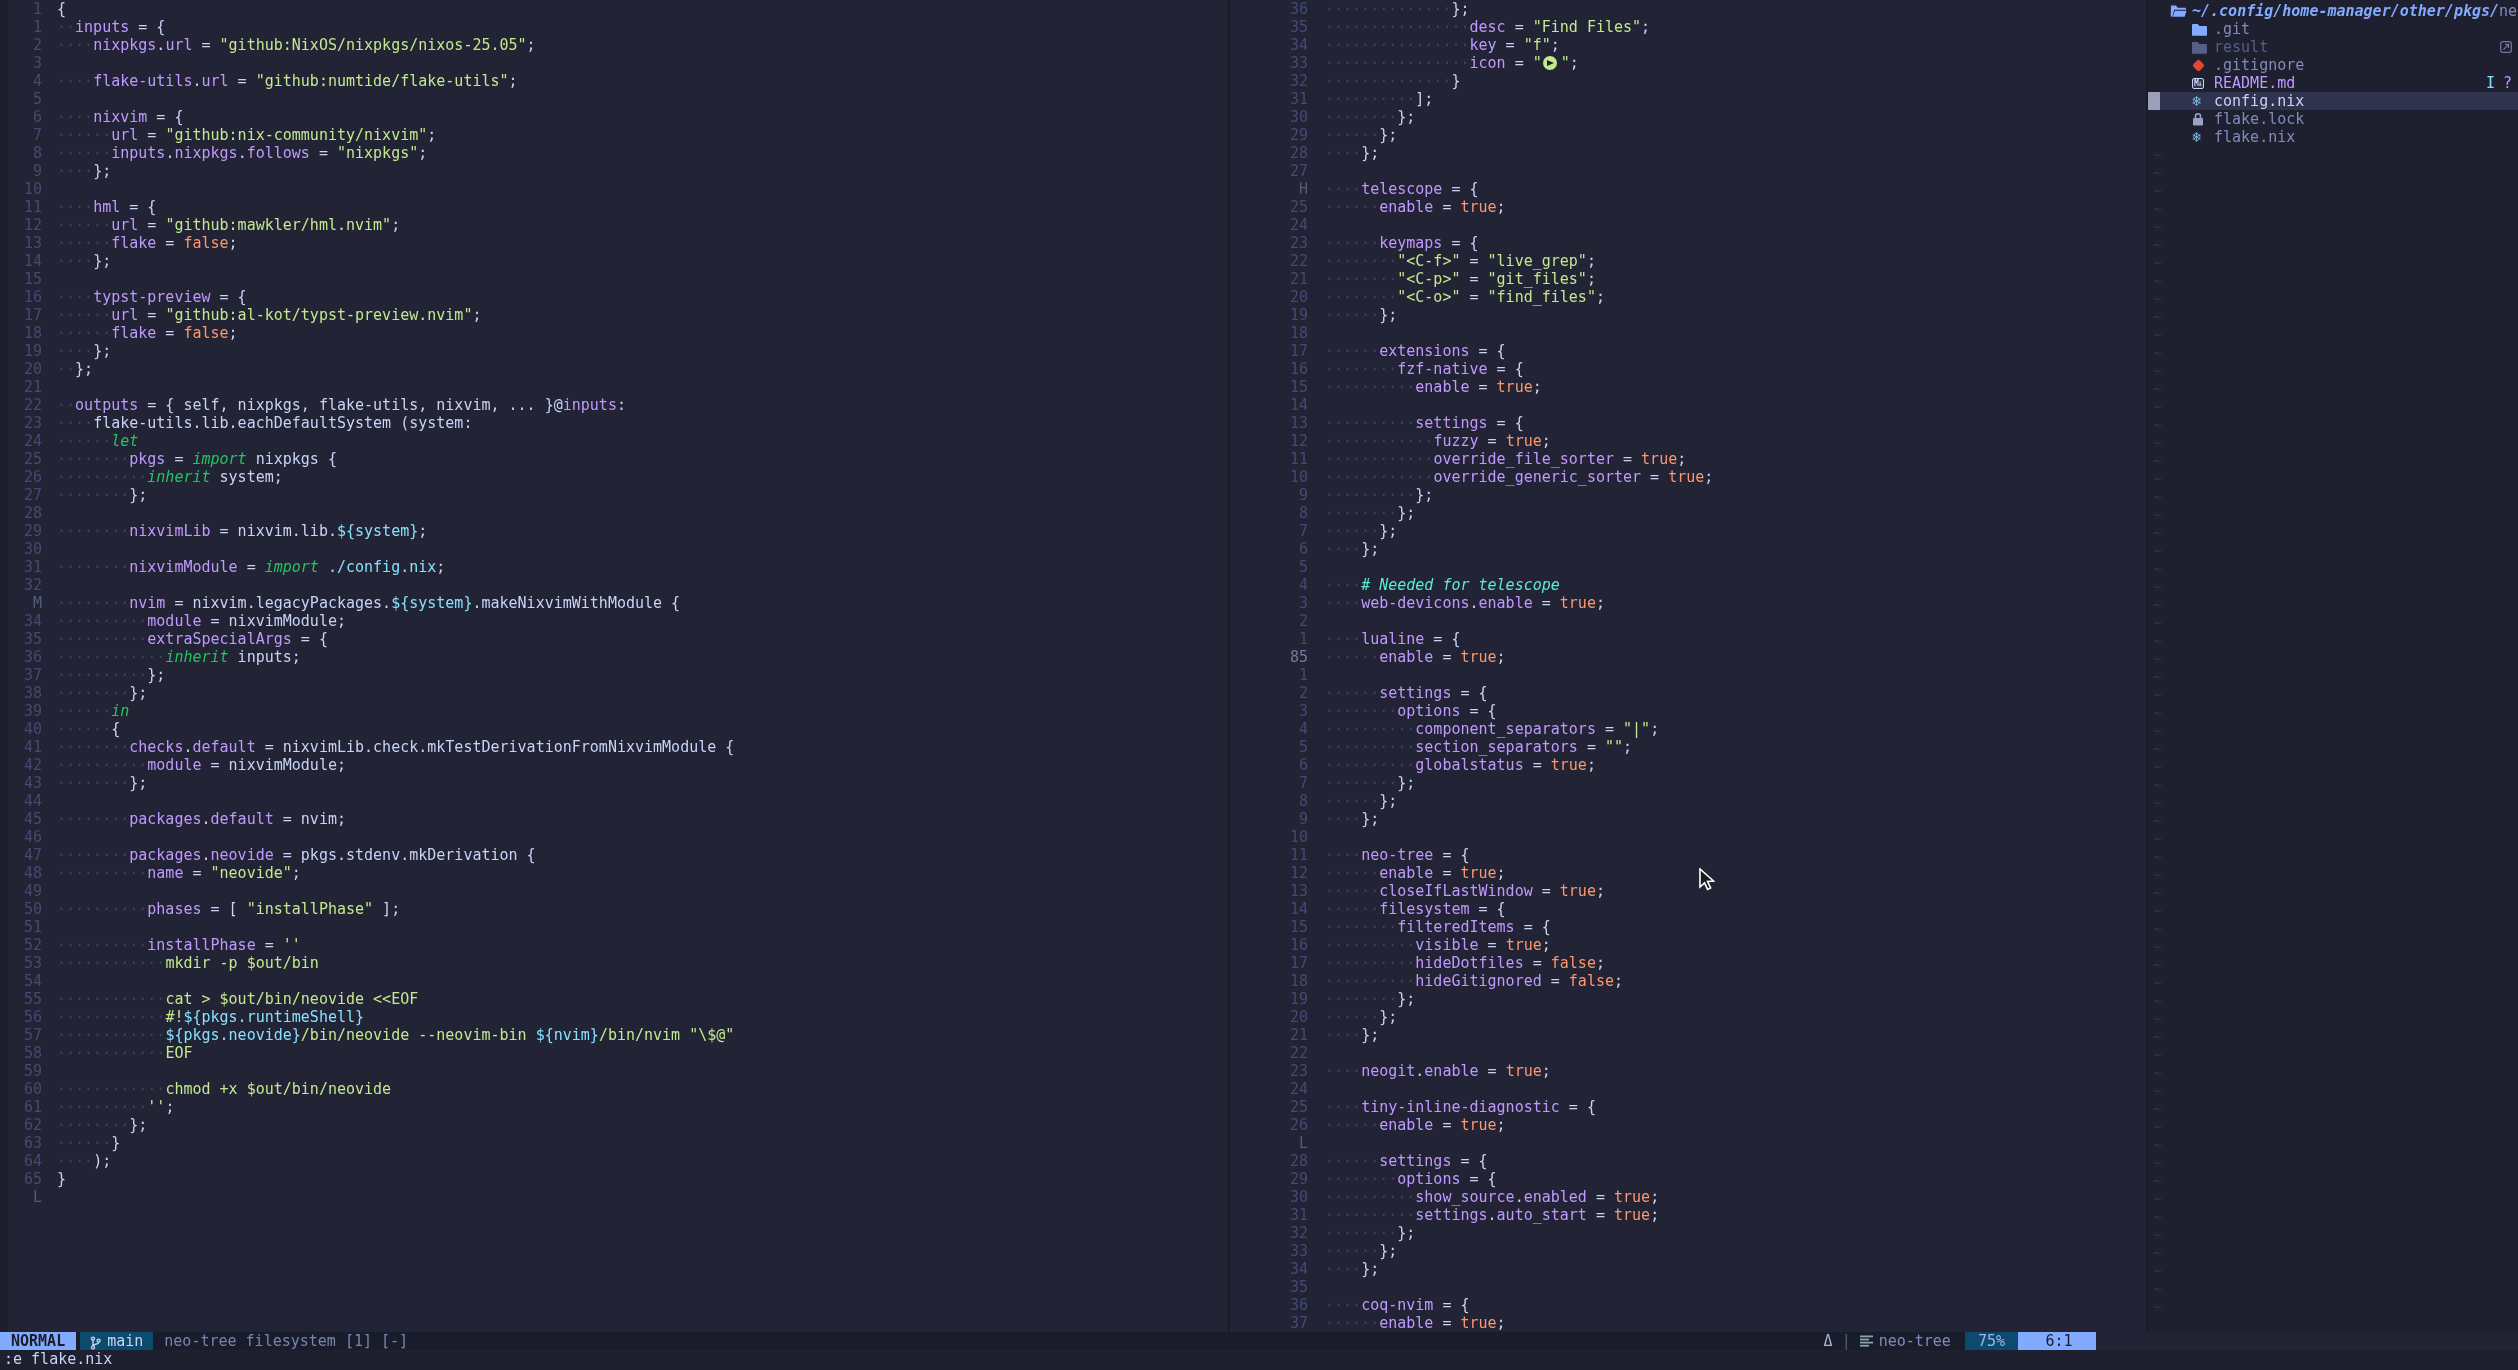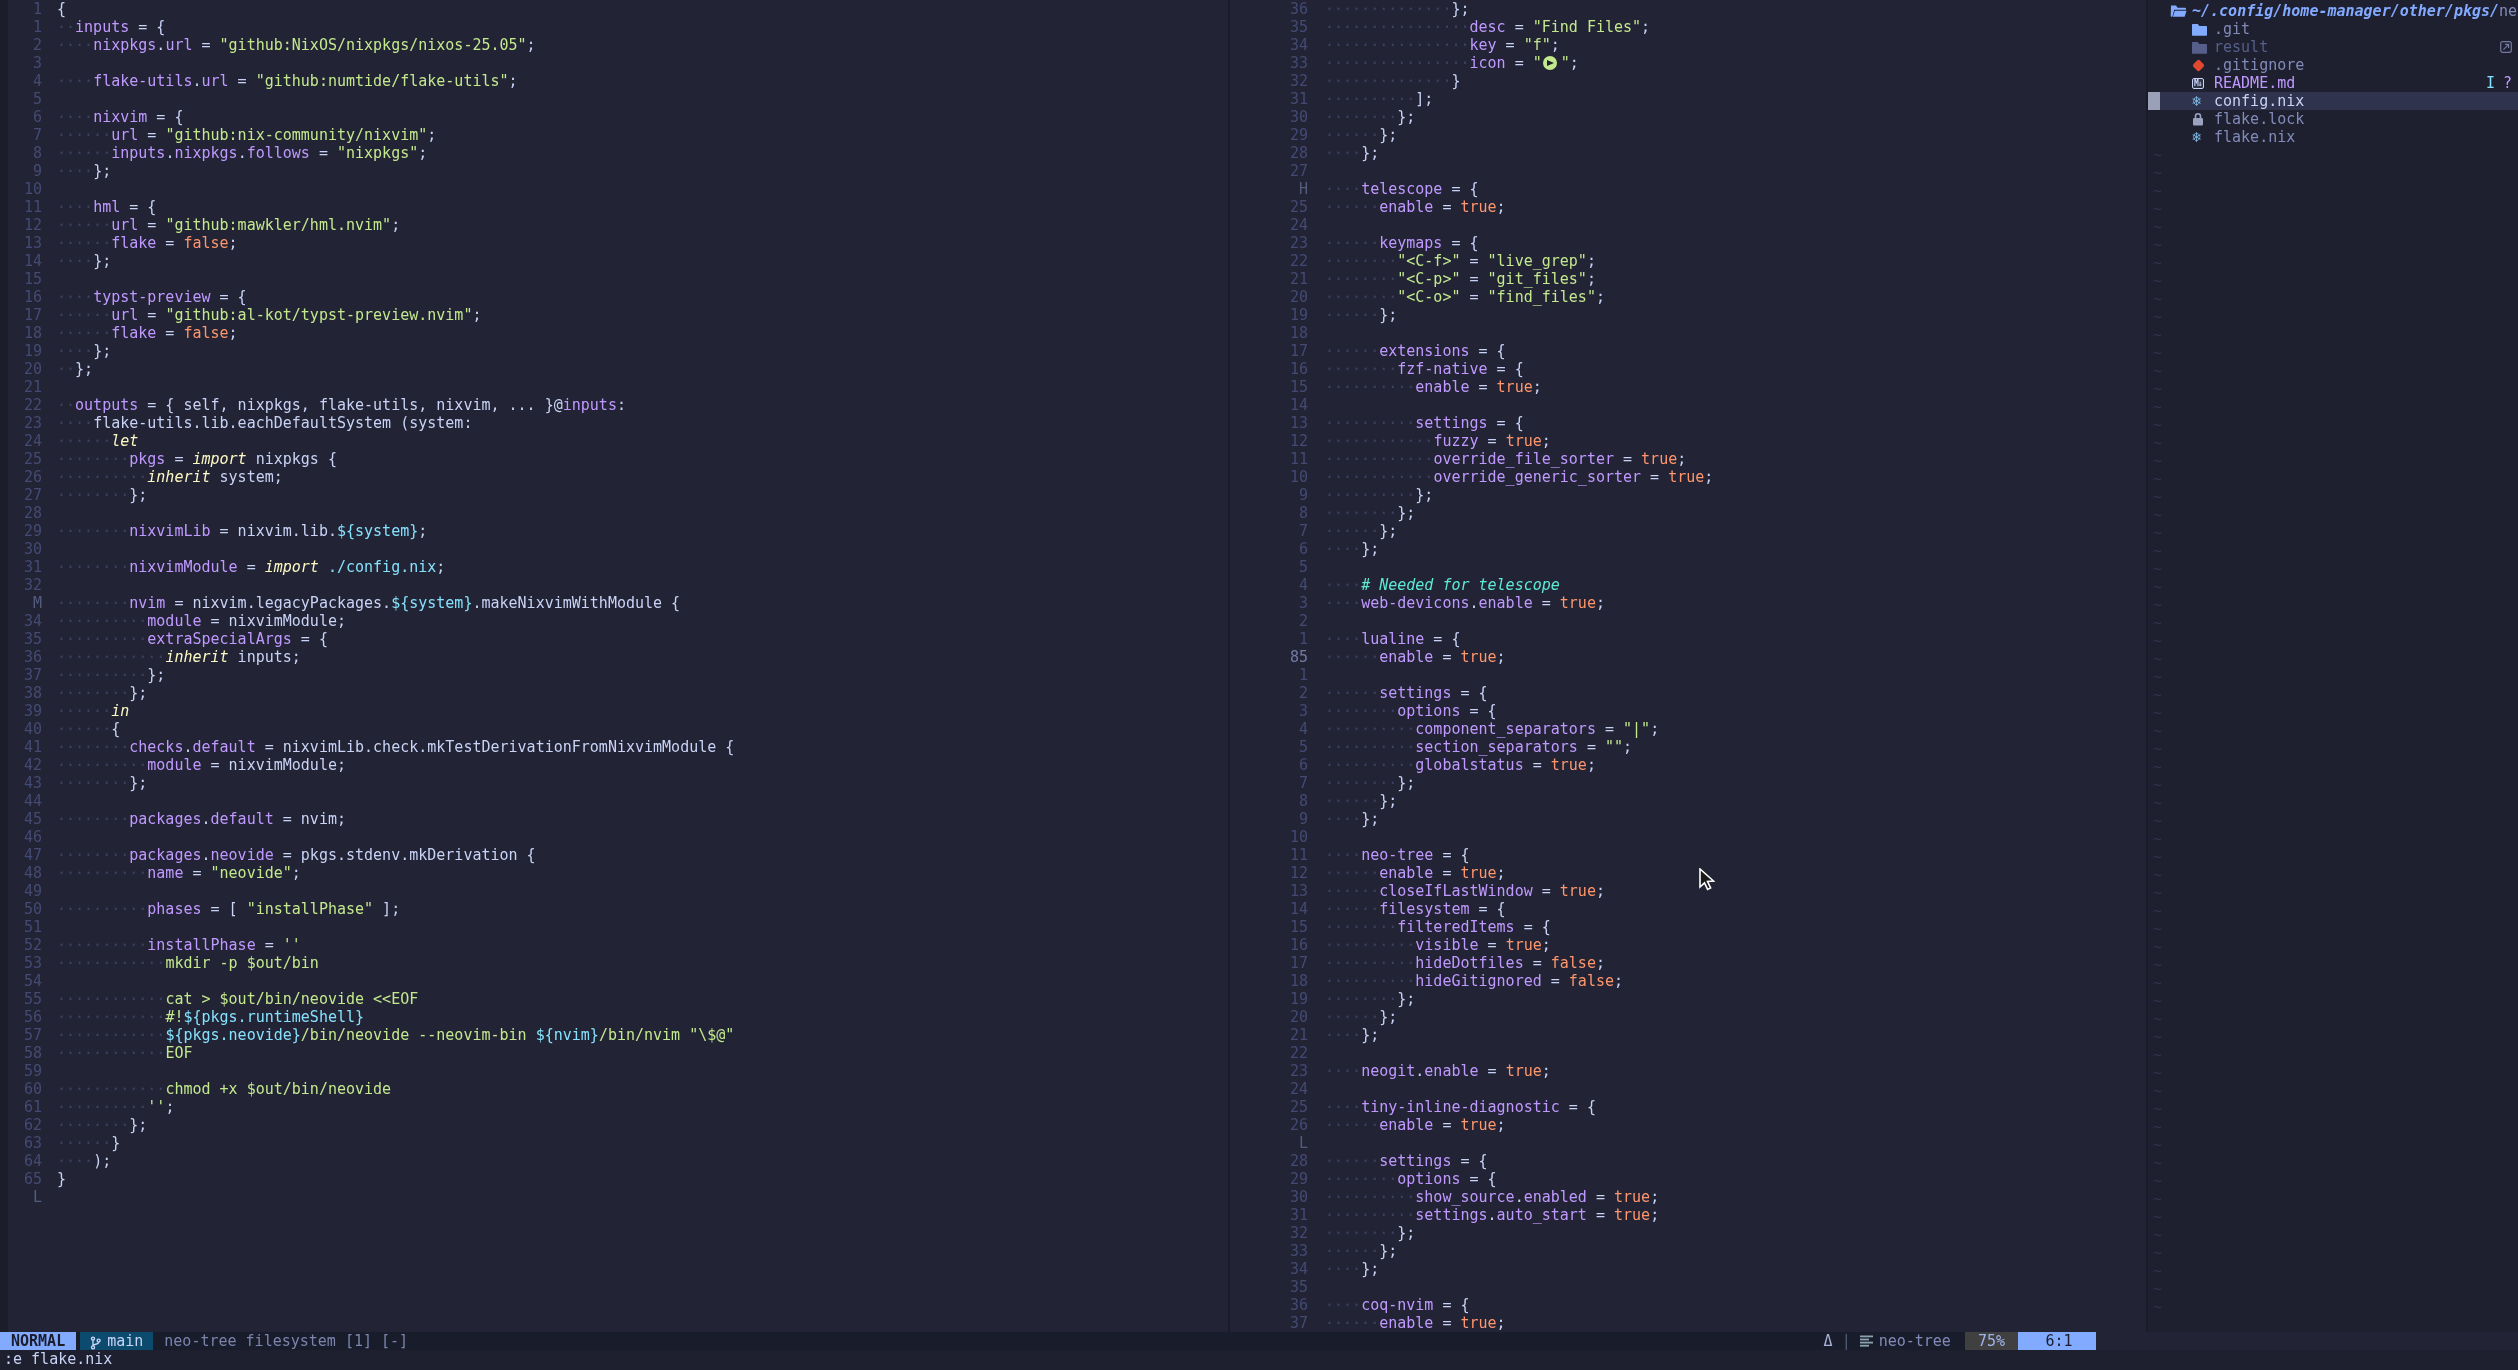--- a/index.html
+++ b/index.html
@@ -17,21 +17,21 @@
   #left-pane .gut{width:34px;margin-right:15px;}
   #right-pane .gut{width:78px;margin-right:17px;}
   .gut.mark{color:#545c7e;}
   .gut.cur{color:#737aa2;}
   .code{white-space:pre;}
   .ws{color:#3b4261;}
   .tok-p{color:#c8d3f5;}
   .tok-a{color:#c099ff;}
   .tok-s{color:#c3e88d;}
   .tok-b{color:#ff966c;}
-  .tok-k{color:#fef9c3;font-style:italic;}
+  .tok-k{color:#22c55e;font-style:italic;}
   .tok-i{color:#86e1fc;}
   .tok-c{color:#5eead4;font-style:italic;}
   .tg{display:inline-block;width:14px;height:14px;border-radius:50%;background:#c3e88d;
       position:relative;vertical-align:-2px;margin:0 4px 0 1px;}
   .tg::after{content:"";position:absolute;left:4px;top:4px;width:0;height:0;
       border-left:7px solid #1e2030;border-top:3px solid transparent;border-bottom:3px solid transparent;}
   
   #neotree{position:absolute;left:2148px;top:0;width:370px;height:1332px;background:#1e2030;overflow:hidden;padding-top:2px;box-sizing:border-box;}
   .nt-row{height:18px;line-height:18px;display:flex;align-items:center;white-space:pre;color:#828bb8;position:relative;padding-left:44px;text-align:right;}
   .nt-header{padding-left:22px;color:#82aaff;font-weight:bold;font-style:italic;overflow:hidden;}
@@ -52,21 +52,21 @@
   
   #statusline{position:absolute;left:0;top:1332px;width:2096px;height:18px;background:#191c2b;display:flex;align-items:stretch;line-height:18px;white-space:pre;}
   .sl-mode{background:#82aaff;color:#1b1d2b;font-weight:bold;padding:0 11px;}
   .sl-branch{background:#0c4a6e;color:#c8d3f5;padding:0 10px;margin-left:4px;display:flex;align-items:flex-end;gap:6px;}
   .sl-file{color:#7a84ad;margin-left:11px;}
   .sl-spacer{flex:1;}
   .sl-vim{color:#a9b1d6;}
   .sl-sep{color:#545c7e;margin:0 9px;}
   .sl-fticon{display:flex;align-items:center;margin-right:6px;}
   .sl-ft{color:#828bb8;margin-right:14px;}
-  .sl-progress{background:#404040;color:#9db3e8;padding:0 13px;}
+  .sl-progress{background:#0c4a6e;color:#9db3e8;padding:0 13px;}
   .sl-loc{background:#82aaff;color:#1b1d2b;padding:0 14px 0 18px;min-width:46px;text-align:center;}
   
   #cmdline{position:absolute;left:0;top:1350px;width:2518px;height:20px;background:#1e2030;color:#c8d3f5;line-height:19px;padding-left:4px;box-sizing:border-box;white-space:pre;}
   
   #mouse{position:absolute;left:1698px;top:868px;}
 </style>
 </head>
 <body>
 
 <div id="screen">

